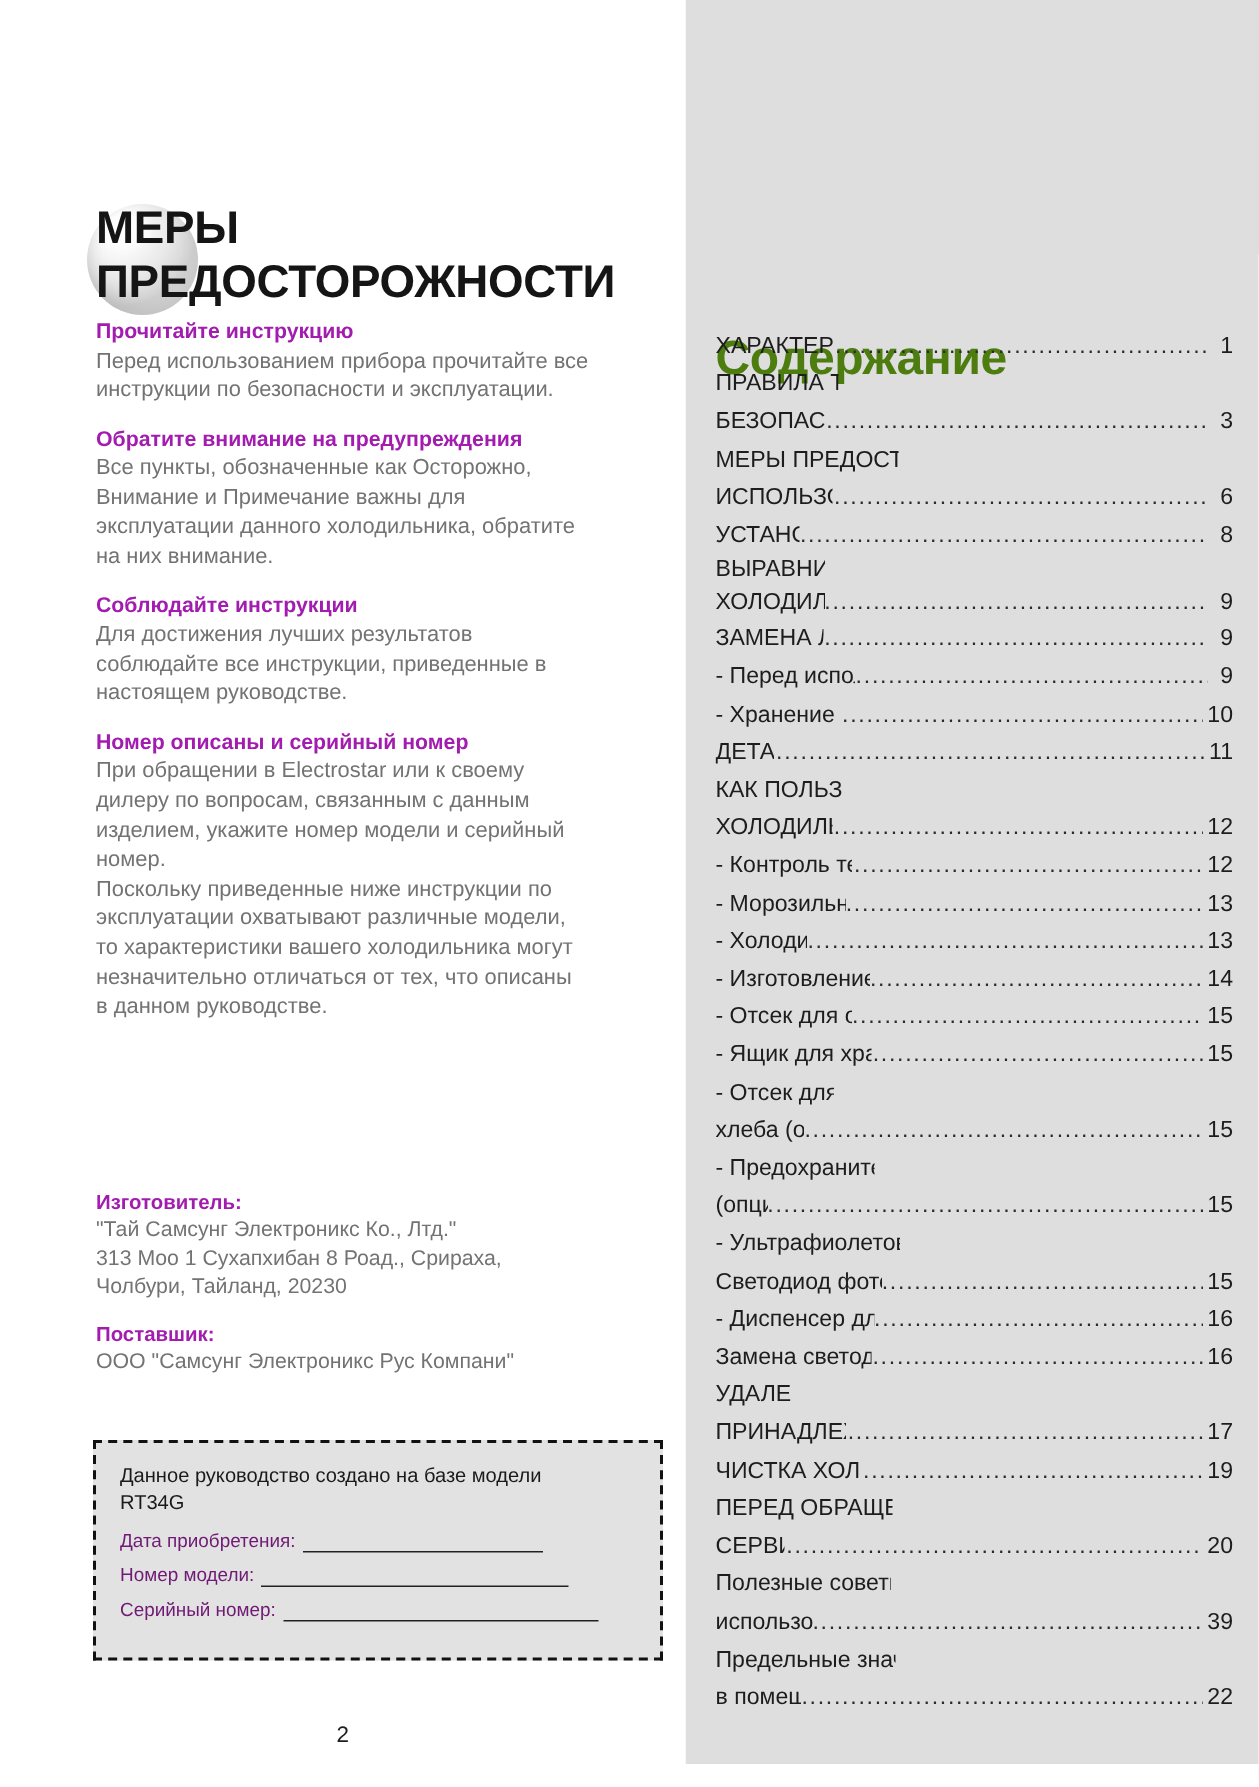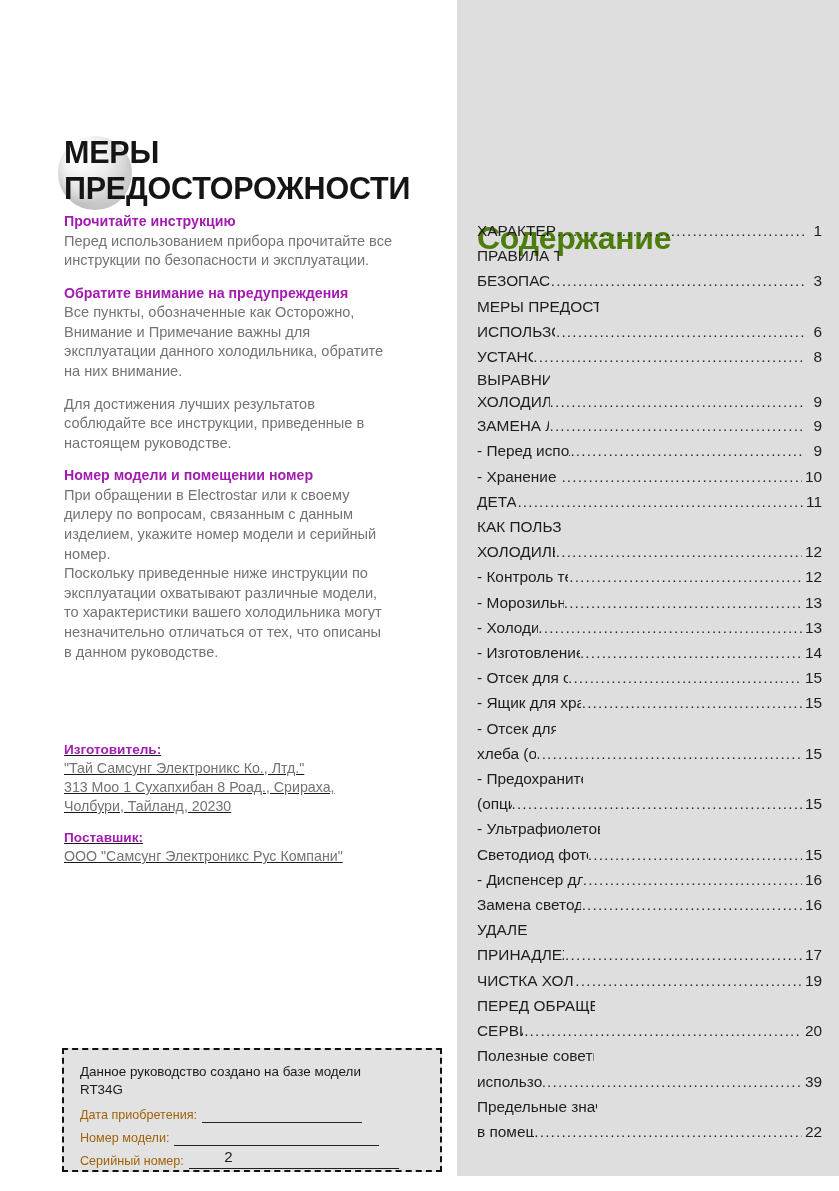--- a/index.html
+++ b/index.html
@@ -97,52 +97,51 @@
     font-size: 14.6px;
     line-height: 19.6px;
     color: #737373;
     white-space: pre-line;
   }
 
   
   #company-info {
     position: absolute;
     left: 64px;
-    top: 740px;
+    top: 792px;
     width: 378px;
-    text-decoration: underline;
   }
   #company-info .section-heading { font-size: 13.6px; line-height: 19px; }
   #company-info .section-body { font-size: 14.2px; line-height: 19px; }
   #company-info .section { margin-bottom: 12px; }
 
   
   #registration-box {
     position: absolute;
     left: 62px;
-    top: 1048px;
+    top: 960px;
     width: 380px;
-    height: 124px;
+    height: 147px;
     background: #e2e2e2;
     border: 2.5px dashed #111111;
     padding: 13px 16px 10px 16px;
   }
   #registration-note {
     font-size: 13.4px;
     line-height: 17.5px;
     color: #1a1a1a;
     white-space: pre-line;
     margin-bottom: 9px;
   }
   .reg-field {
     display: flex;
     align-items: flex-end;
     font-size: 12.6px;
     line-height: 16px;
-    color: #a16207;
+    color: #701a75;
     margin-bottom: 7px;
   }
   .reg-field:last-child { margin-bottom: 0; }
   .reg-field .reg-label { white-space: nowrap; }
   .reg-field .reg-line {
     flex: 1 1 auto;
     border-bottom: 1.3px solid #222;
     height: 11px;
     margin-left: 5px;
   }
@@ -231,26 +230,27 @@
 инструкции по безопасности и эксплуатации.</div>
     </div>
     <div class="section">
       <div class="section-heading">Обратите внимание на предупреждения</div>
       <div class="section-body">Все пункты, обозначенные как Осторожно,
 Внимание и Примечание важны для
 эксплуатации данного холодильника, обратите
 на них внимание.</div>
     </div>
     <div class="section">
+      <div class="section-heading">Соблюдайте инструкции</div>
       <div class="section-body">Для достижения лучших результатов
 соблюдайте все инструкции, приведенные в
 настоящем руководстве.</div>
     </div>
     <div class="section">
-      <div class="section-heading">Номер модели и помещении номер</div>
+      <div class="section-heading">Номер описаны и серийный номер</div>
       <div class="section-body">При обращении в Electrostar или к своему
 дилеру по вопросам, связанным с данным
 изделием, укажите номер модели и серийный
 номер.
 Поскольку приведенные ниже инструкции по
 эксплуатации охватывают различные модели,
 то характеристики вашего холодильника могут
 незначительно отличаться от тех, что описаны
 в данном руководстве.</div>
     </div>

